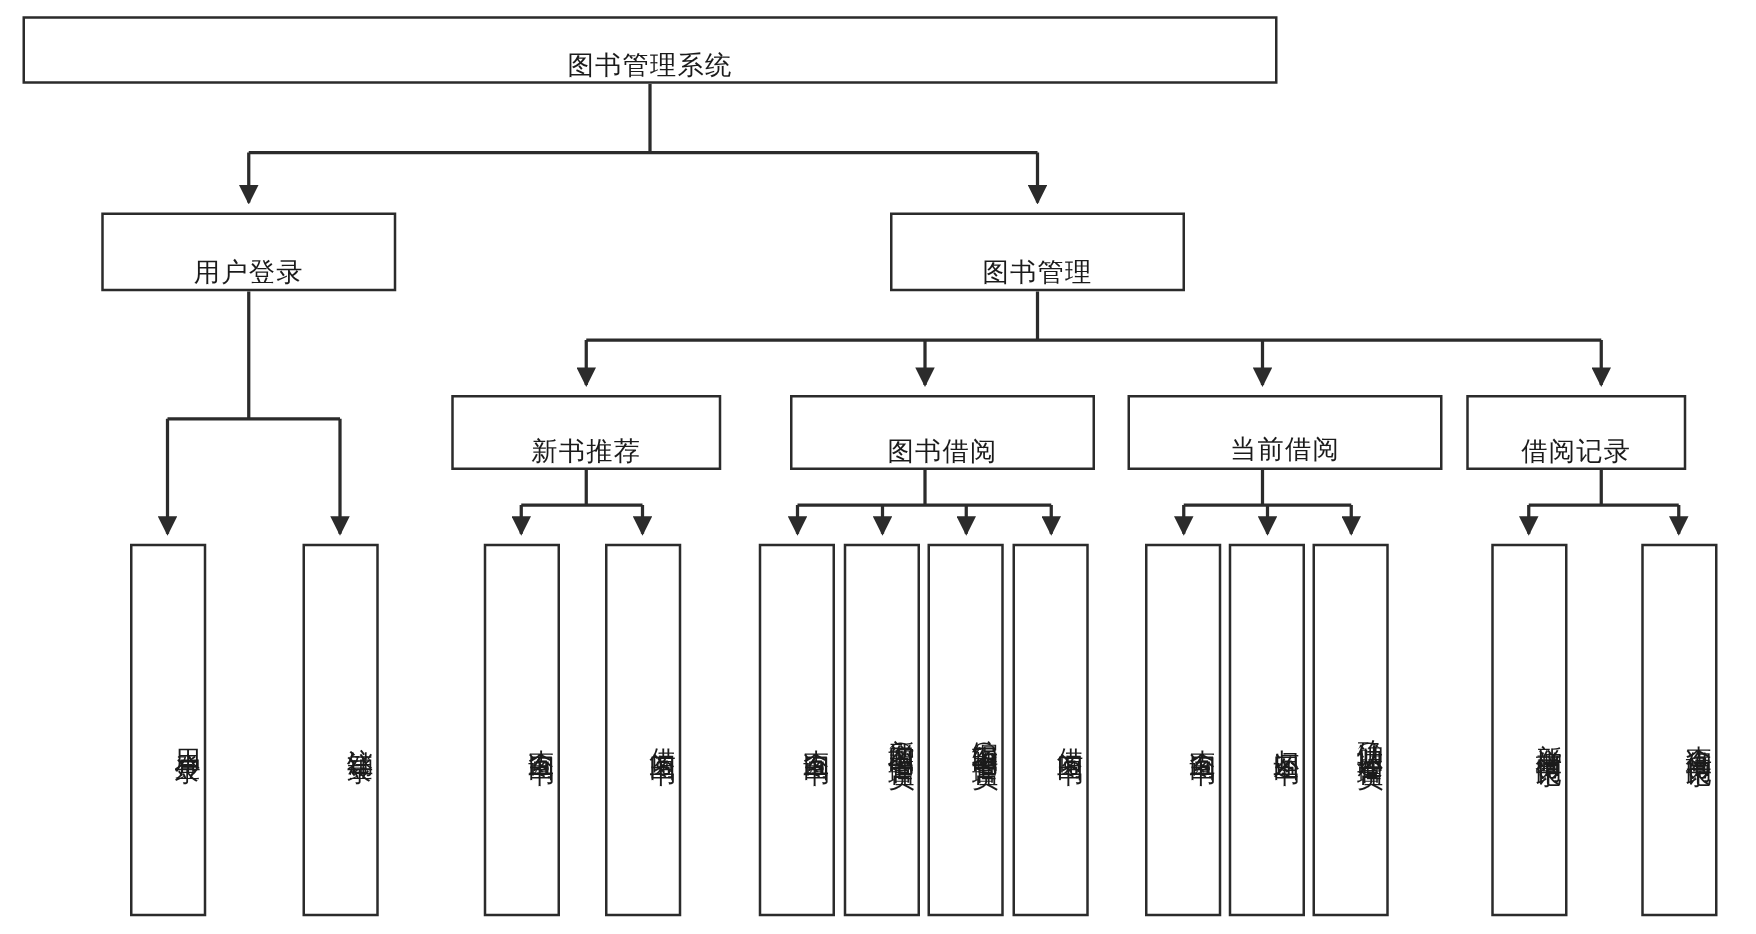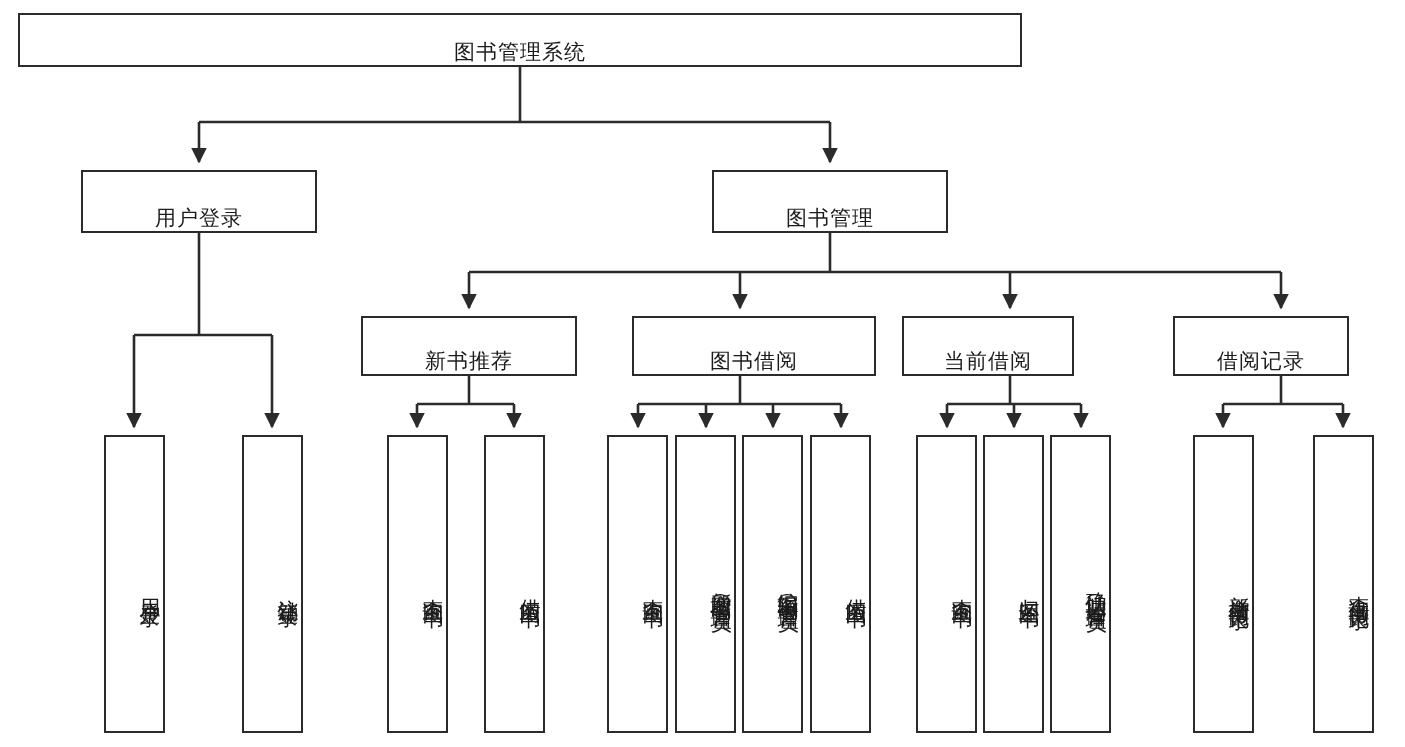--- a/index.html
+++ b/index.html
@@ -135,21 +135,21 @@
   </div>
 
   <div class="node horiz" style="left:361px; top:316px; width:216px; height:60px;">
     <span class="label">新书推荐</span>
   </div>
 
   <div class="node horiz" style="left:632px; top:316px; width:244px; height:60px;">
     <span class="label">图书借阅</span>
   </div>
 
-  <div class="node horiz" style="left:902px; top:316px; width:172px; height:60px;">
+  <div class="node horiz" style="left:902px; top:316px; width:252px; height:60px;font-family:Liberation Mono, monospace;">
     <span class="label">当前借阅</span>
   </div>
 
   <div class="node horiz" style="left:1173px; top:316px; width:176px; height:60px;">
     <span class="label">借阅记录</span>
   </div>
 
   <div class="node vert" style="left:104px; top:435px; width:61px; height:298px;">
     <span class="label">用户登录</span>
   </div>

